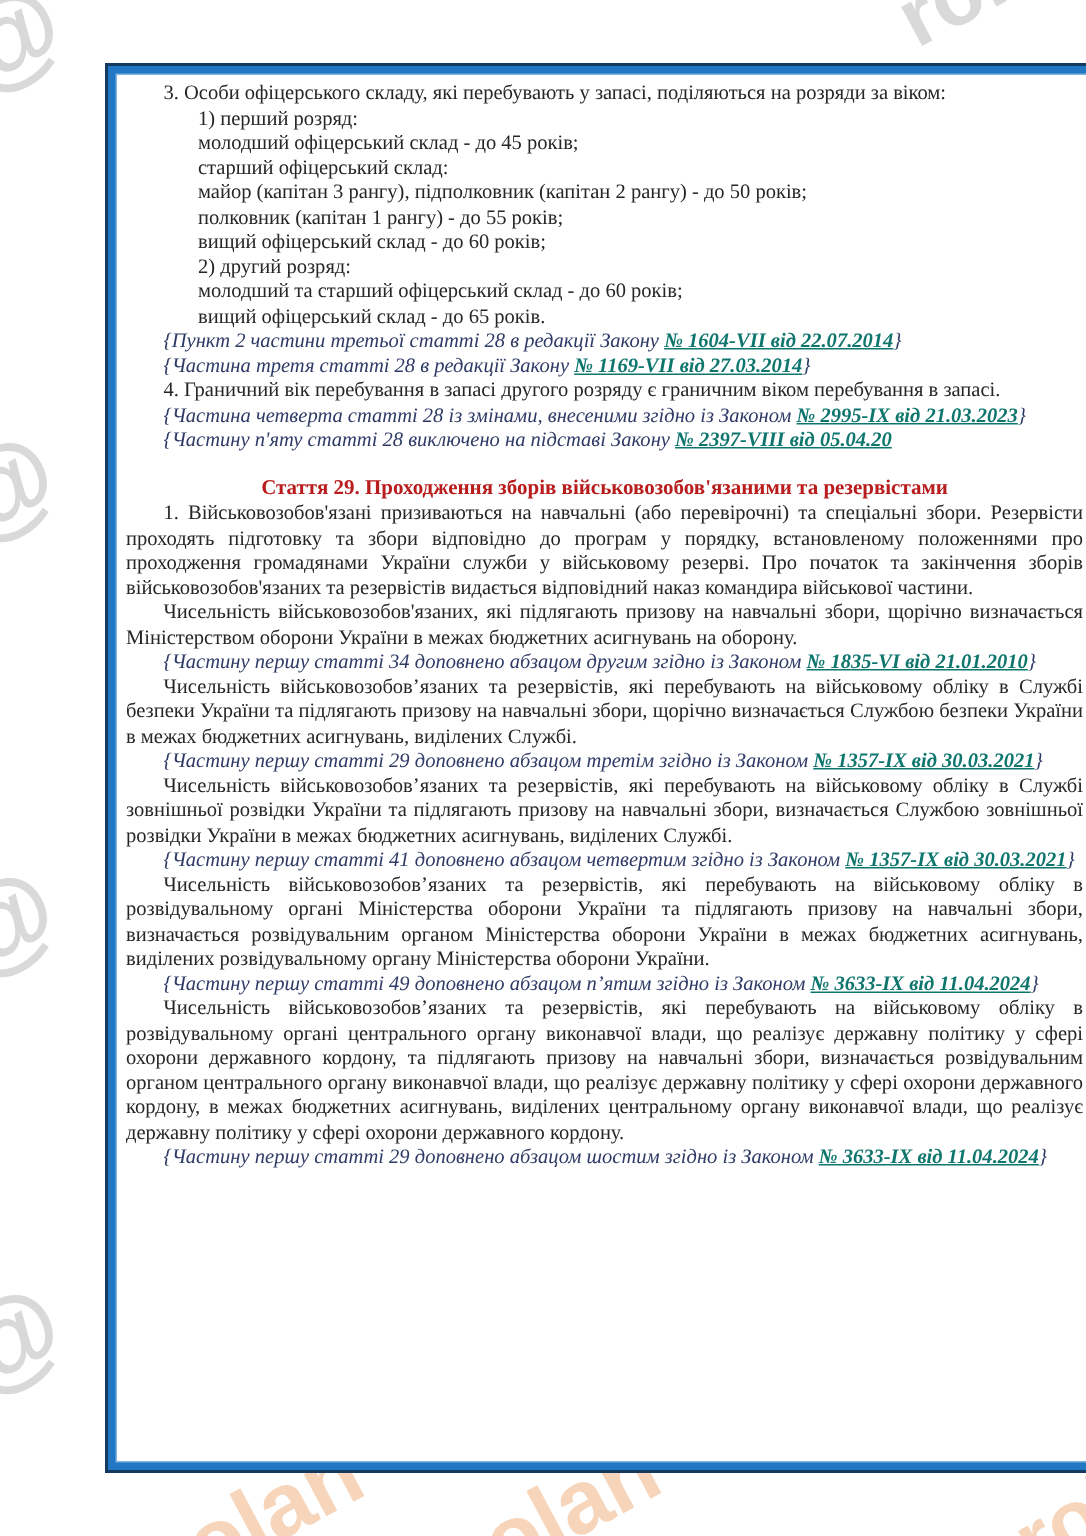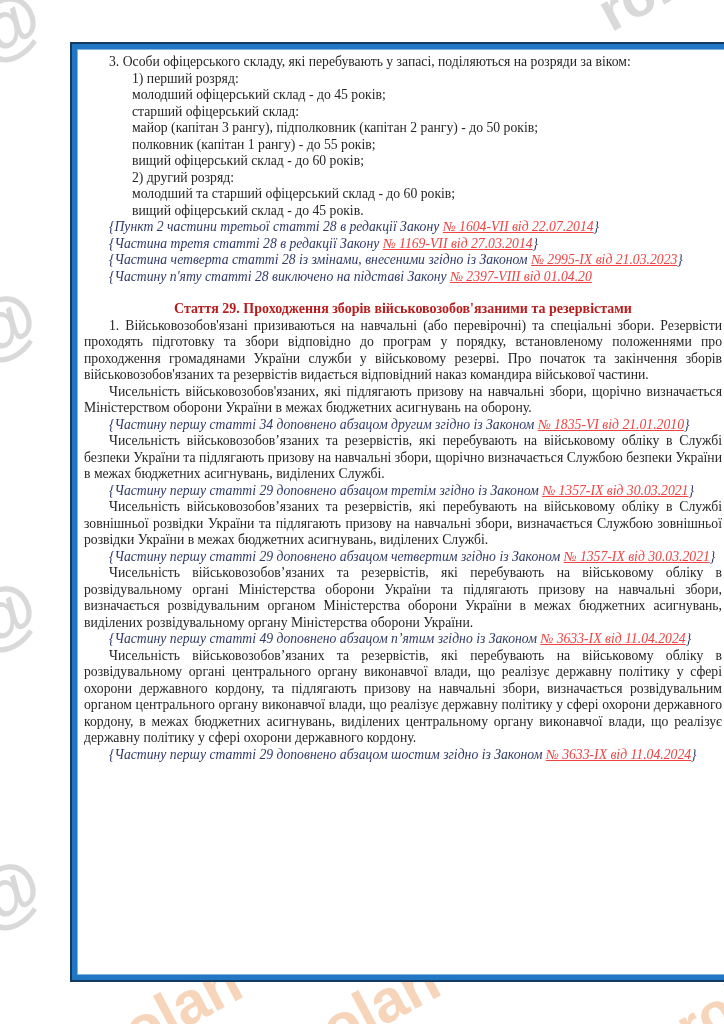--- a/index.html
+++ b/index.html
@@ -64,22 +64,22 @@
     font-weight: bold;
     font-size: 14px;
     color: #b91c1c;
   }
   p.annotation {
     font-style: italic;
     color: #2f3a66;
     text-indent: 25px;
   }
   a.law-link {
-    color: #ef4444;
-    font-weight: normal;
+    color: #0f766e;
+    font-weight: bold;
     font-style: italic;
     text-decoration: underline;
     cursor: pointer;
   }
   .spacer { height: 16px; }
 </style>
 </head>
 <body>
 
 <div class="canvas">
@@ -99,33 +99,34 @@
     <div class="sheet-inner" id="doc-body">
         <p class="indent">3. Особи офіцерського складу, які перебувають у запасі, поділяються на розряди за віком:</p>
         <p class="plain">1) перший розряд:</p>
         <p class="plain">молодший офіцерський склад - до 45 років;</p>
         <p class="plain">старший офіцерський склад:</p>
         <p class="plain">майор (капітан 3 рангу), підполковник (капітан 2 рангу) - до 50 років;</p>
         <p class="plain">полковник (капітан 1 рангу) - до 55 років;</p>
         <p class="plain">вищий офіцерський склад - до 60 років;</p>
         <p class="plain">2) другий розряд:</p>
         <p class="plain">молодший та старший офіцерський склад - до 60 років;</p>
-        <p class="plain">вищий офіцерський склад - до 45 років.</p>
+        <p class="plain">вищий офіцерський склад - до 65 років.</p>
         <p class="annotation"><span>{Пункт 2 частини третьої статті 28 в редакції Закону </span><a class="law-link">№ 1604-VII від 22.07.2014</a><span>}</span></p>
         <p class="annotation"><span>{Частина третя статті 28 в редакції Закону </span><a class="law-link">№ 1169-VII від 27.03.2014</a><span>}</span></p>
+        <p class="indent">4. Граничний вік перебування в запасі другого розряду є граничним віком перебування в запасі.</p>
         <p class="annotation"><span>{Частина четверта статті 28 із змінами, внесеними згідно із Законом </span><a class="law-link">№ 2995-IX від 21.03.2023</a><span>}</span></p>
-        <p class="annotation"><span>{Частину п'яту статті 28 виключено на підставі Закону </span><a class="law-link">№ 2397-VIII від 01.04.20</a></p>
+        <p class="annotation"><span>{Частину п'яту статті 28 виключено на підставі Закону </span><a class="law-link">№ 2397-VIII від 05.04.20</a></p>
         <div class="spacer"></div>
         <p class="heading">Стаття 29. Проходження зборів військовозобов'язаними та резервістами</p>
         <p class="indent">1. Військовозобов'язані призиваються на навчальні (або перевірочні) та спеціальні збори. Резервісти проходять підготовку та збори відповідно до програм у порядку, встановленому положеннями про проходження громадянами України служби у військовому резерві. Про початок та закінчення зборів військовозобов'язаних та резервістів видається відповідний наказ командира військової частини.</p>
         <p class="indent">Чисельність військовозобов'язаних, які підлягають призову на навчальні збори, щорічно визначається Міністерством оборони України в межах бюджетних асигнувань на оборону.</p>
         <p class="annotation"><span>{Частину першу статті 34 доповнено абзацом другим згідно із Законом </span><a class="law-link">№ 1835-VI від 21.01.2010</a><span>}</span></p>
         <p class="indent">Чисельність військовозобов’язаних та резервістів, які перебувають на військовому обліку в Службі безпеки України та підлягають призову на навчальні збори, щорічно визначається Службою безпеки України в межах бюджетних асигнувань, виділених Службі.</p>
         <p class="annotation"><span>{Частину першу статті 29 доповнено абзацом третім згідно із Законом </span><a class="law-link">№ 1357-IX від 30.03.2021</a><span>}</span></p>
         <p class="indent">Чисельність військовозобов’язаних та резервістів, які перебувають на військовому обліку в Службі зовнішньої розвідки України та підлягають призову на навчальні збори, визначається Службою зовнішньої розвідки України в межах бюджетних асигнувань, виділених Службі.</p>
-        <p class="annotation"><span>{Частину першу статті 29 доповнено абзацом четвертим згідно із Законом </span><a class="law-link">№ 1357-IX від 30.03.2021</a><span>}</span></p>
+        <p class="annotation"><span>{Частину першу статті 41 доповнено абзацом четвертим згідно із Законом </span><a class="law-link">№ 1357-IX від 30.03.2021</a><span>}</span></p>
         <p class="indent">Чисельність військовозобов’язаних та резервістів, які перебувають на військовому обліку в розвідувальному органі Міністерства оборони України та підлягають призову на навчальні збори, визначається розвідувальним органом Міністерства оборони України в межах бюджетних асигнувань, виділених розвідувальному органу Міністерства оборони України.</p>
         <p class="annotation"><span>{Частину першу статті 49 доповнено абзацом п’ятим згідно із Законом </span><a class="law-link">№ 3633-IX від 11.04.2024</a><span>}</span></p>
         <p class="indent">Чисельність військовозобов’язаних та резервістів, які перебувають на військовому обліку в розвідувальному органі центрального органу виконавчої влади, що реалізує державну політику у сфері охорони державного кордону, та підлягають призову на навчальні збори, визначається розвідувальним органом центрального органу виконавчої влади, що реалізує державну політику у сфері охорони державного кордону, в межах бюджетних асигнувань, виділених центральному органу виконавчої влади, що реалізує державну політику у сфері охорони державного кордону.</p>
         <p class="annotation"><span>{Частину першу статті 29 доповнено абзацом шостим згідно із Законом </span><a class="law-link">№ 3633-IX від 11.04.2024</a><span>}</span></p>
       </div>
   </div>
 </div>
 
 </body></html>

